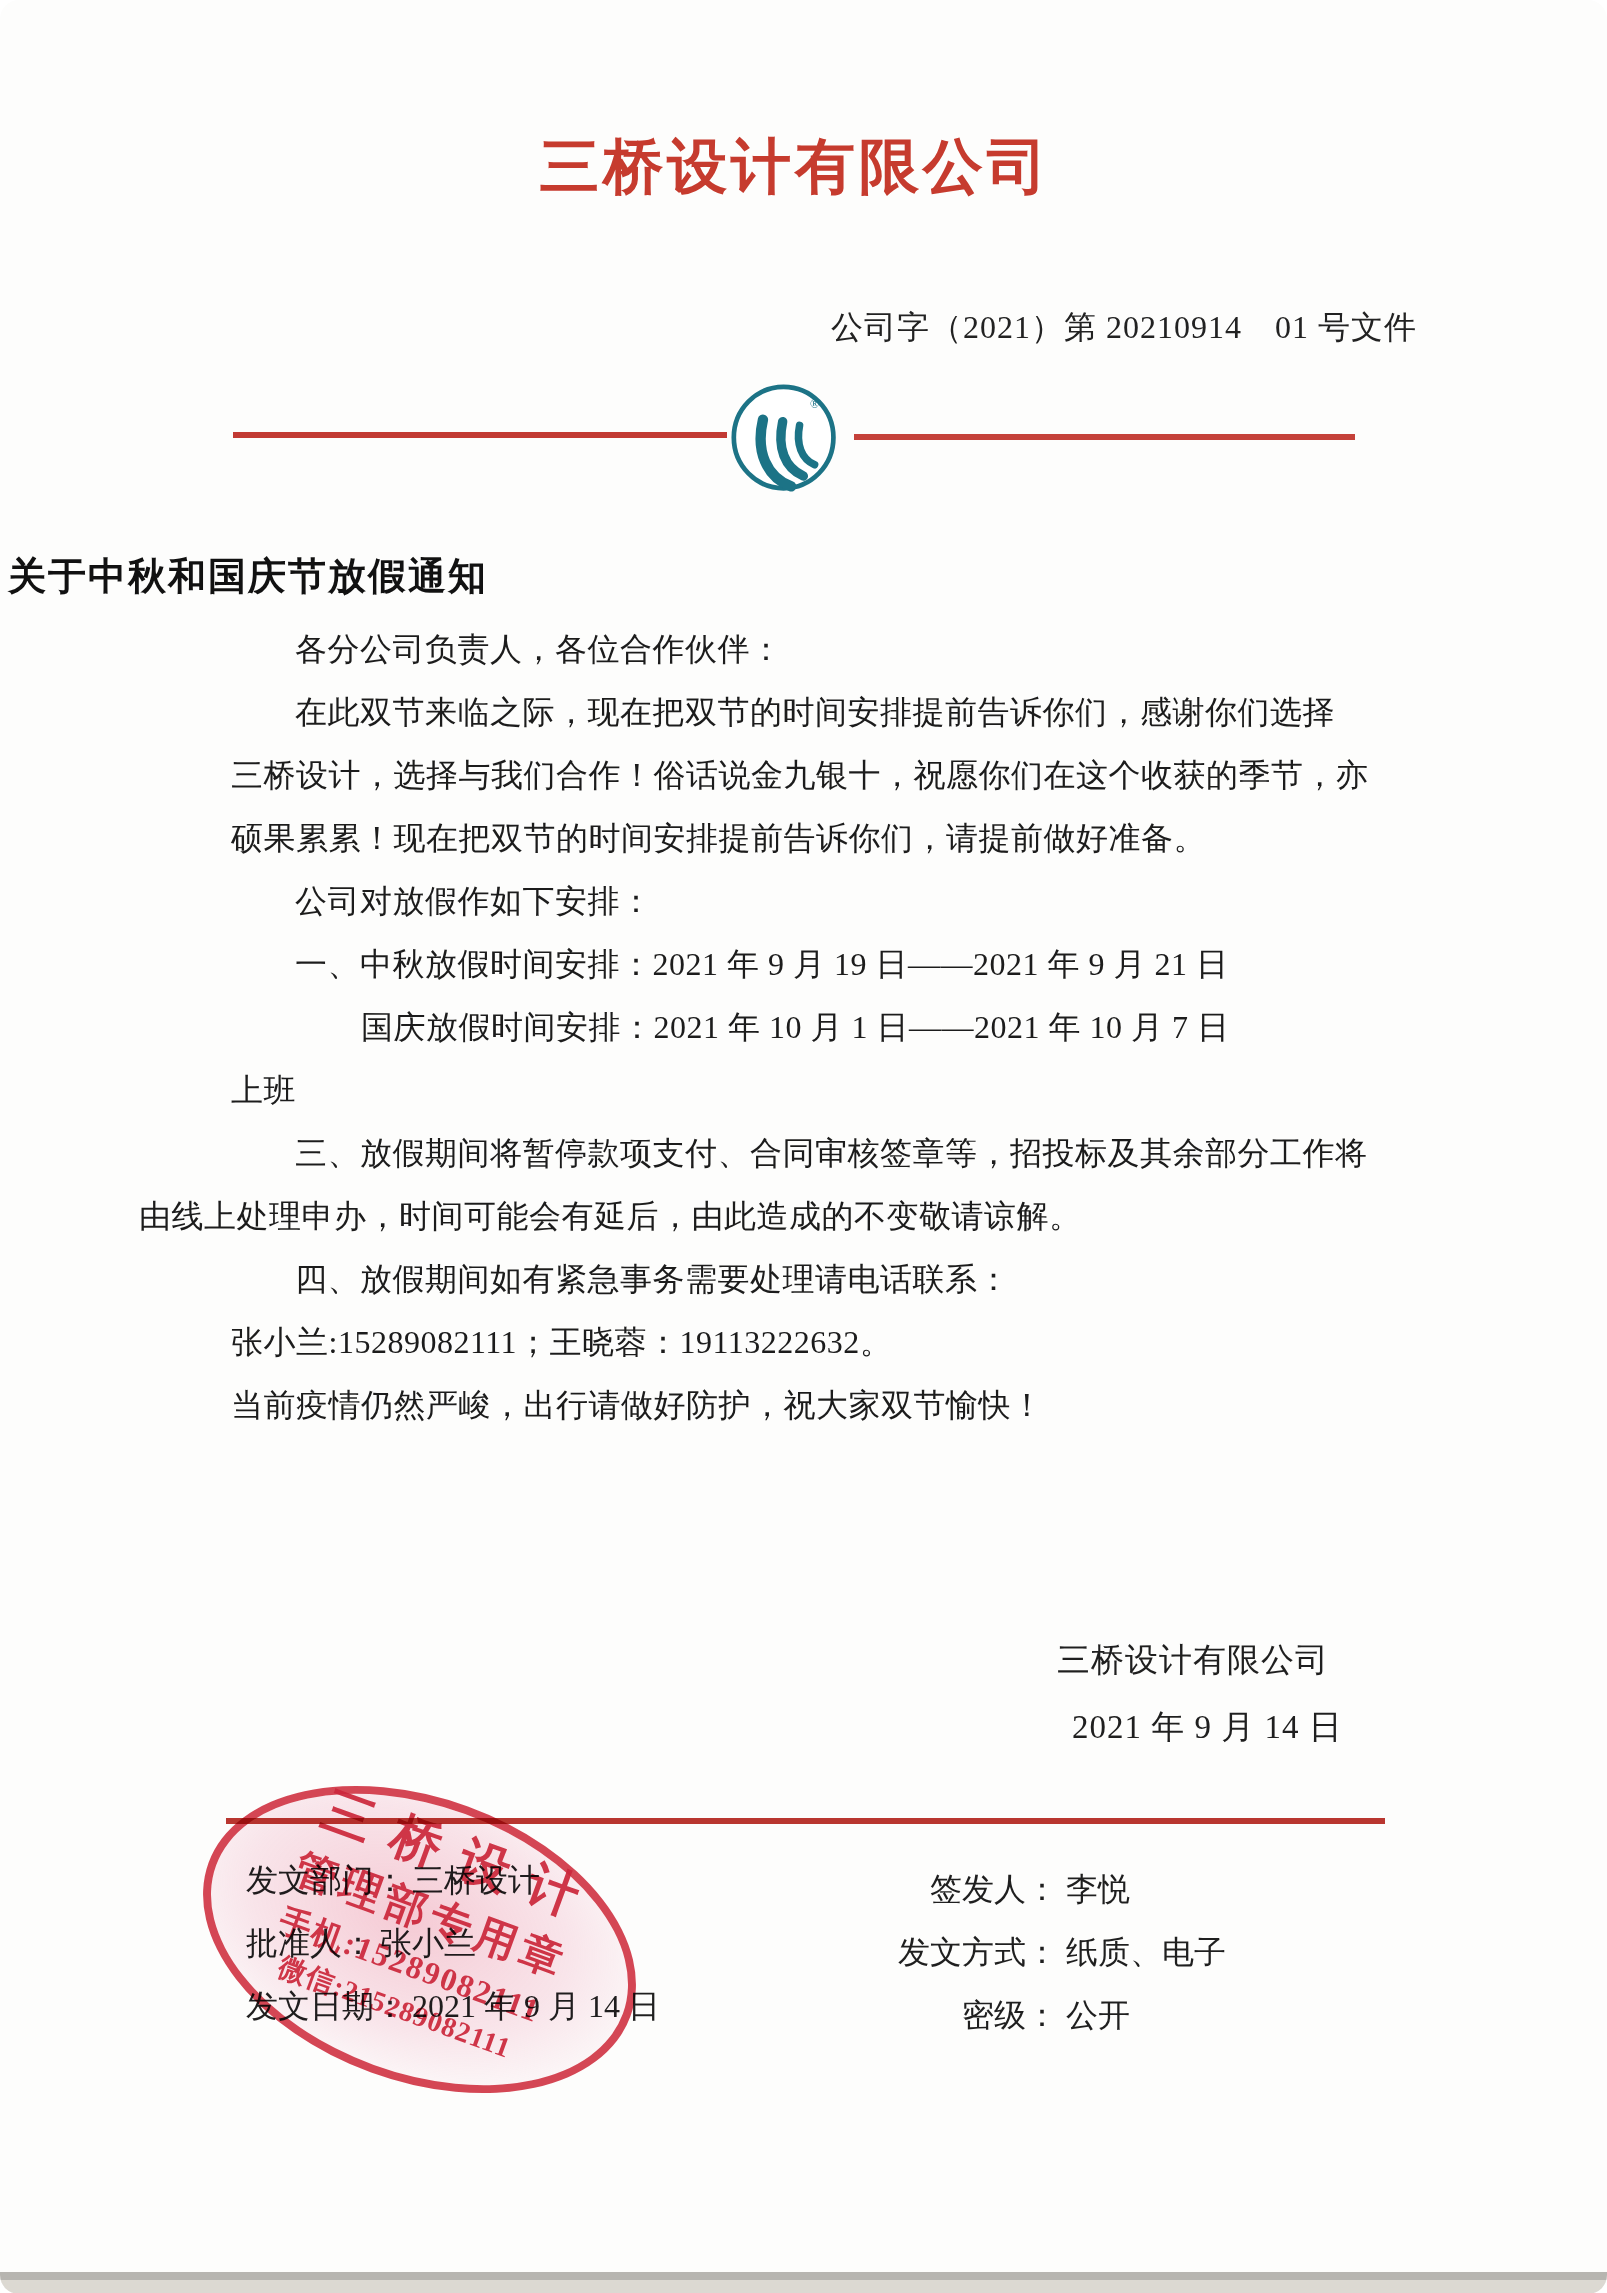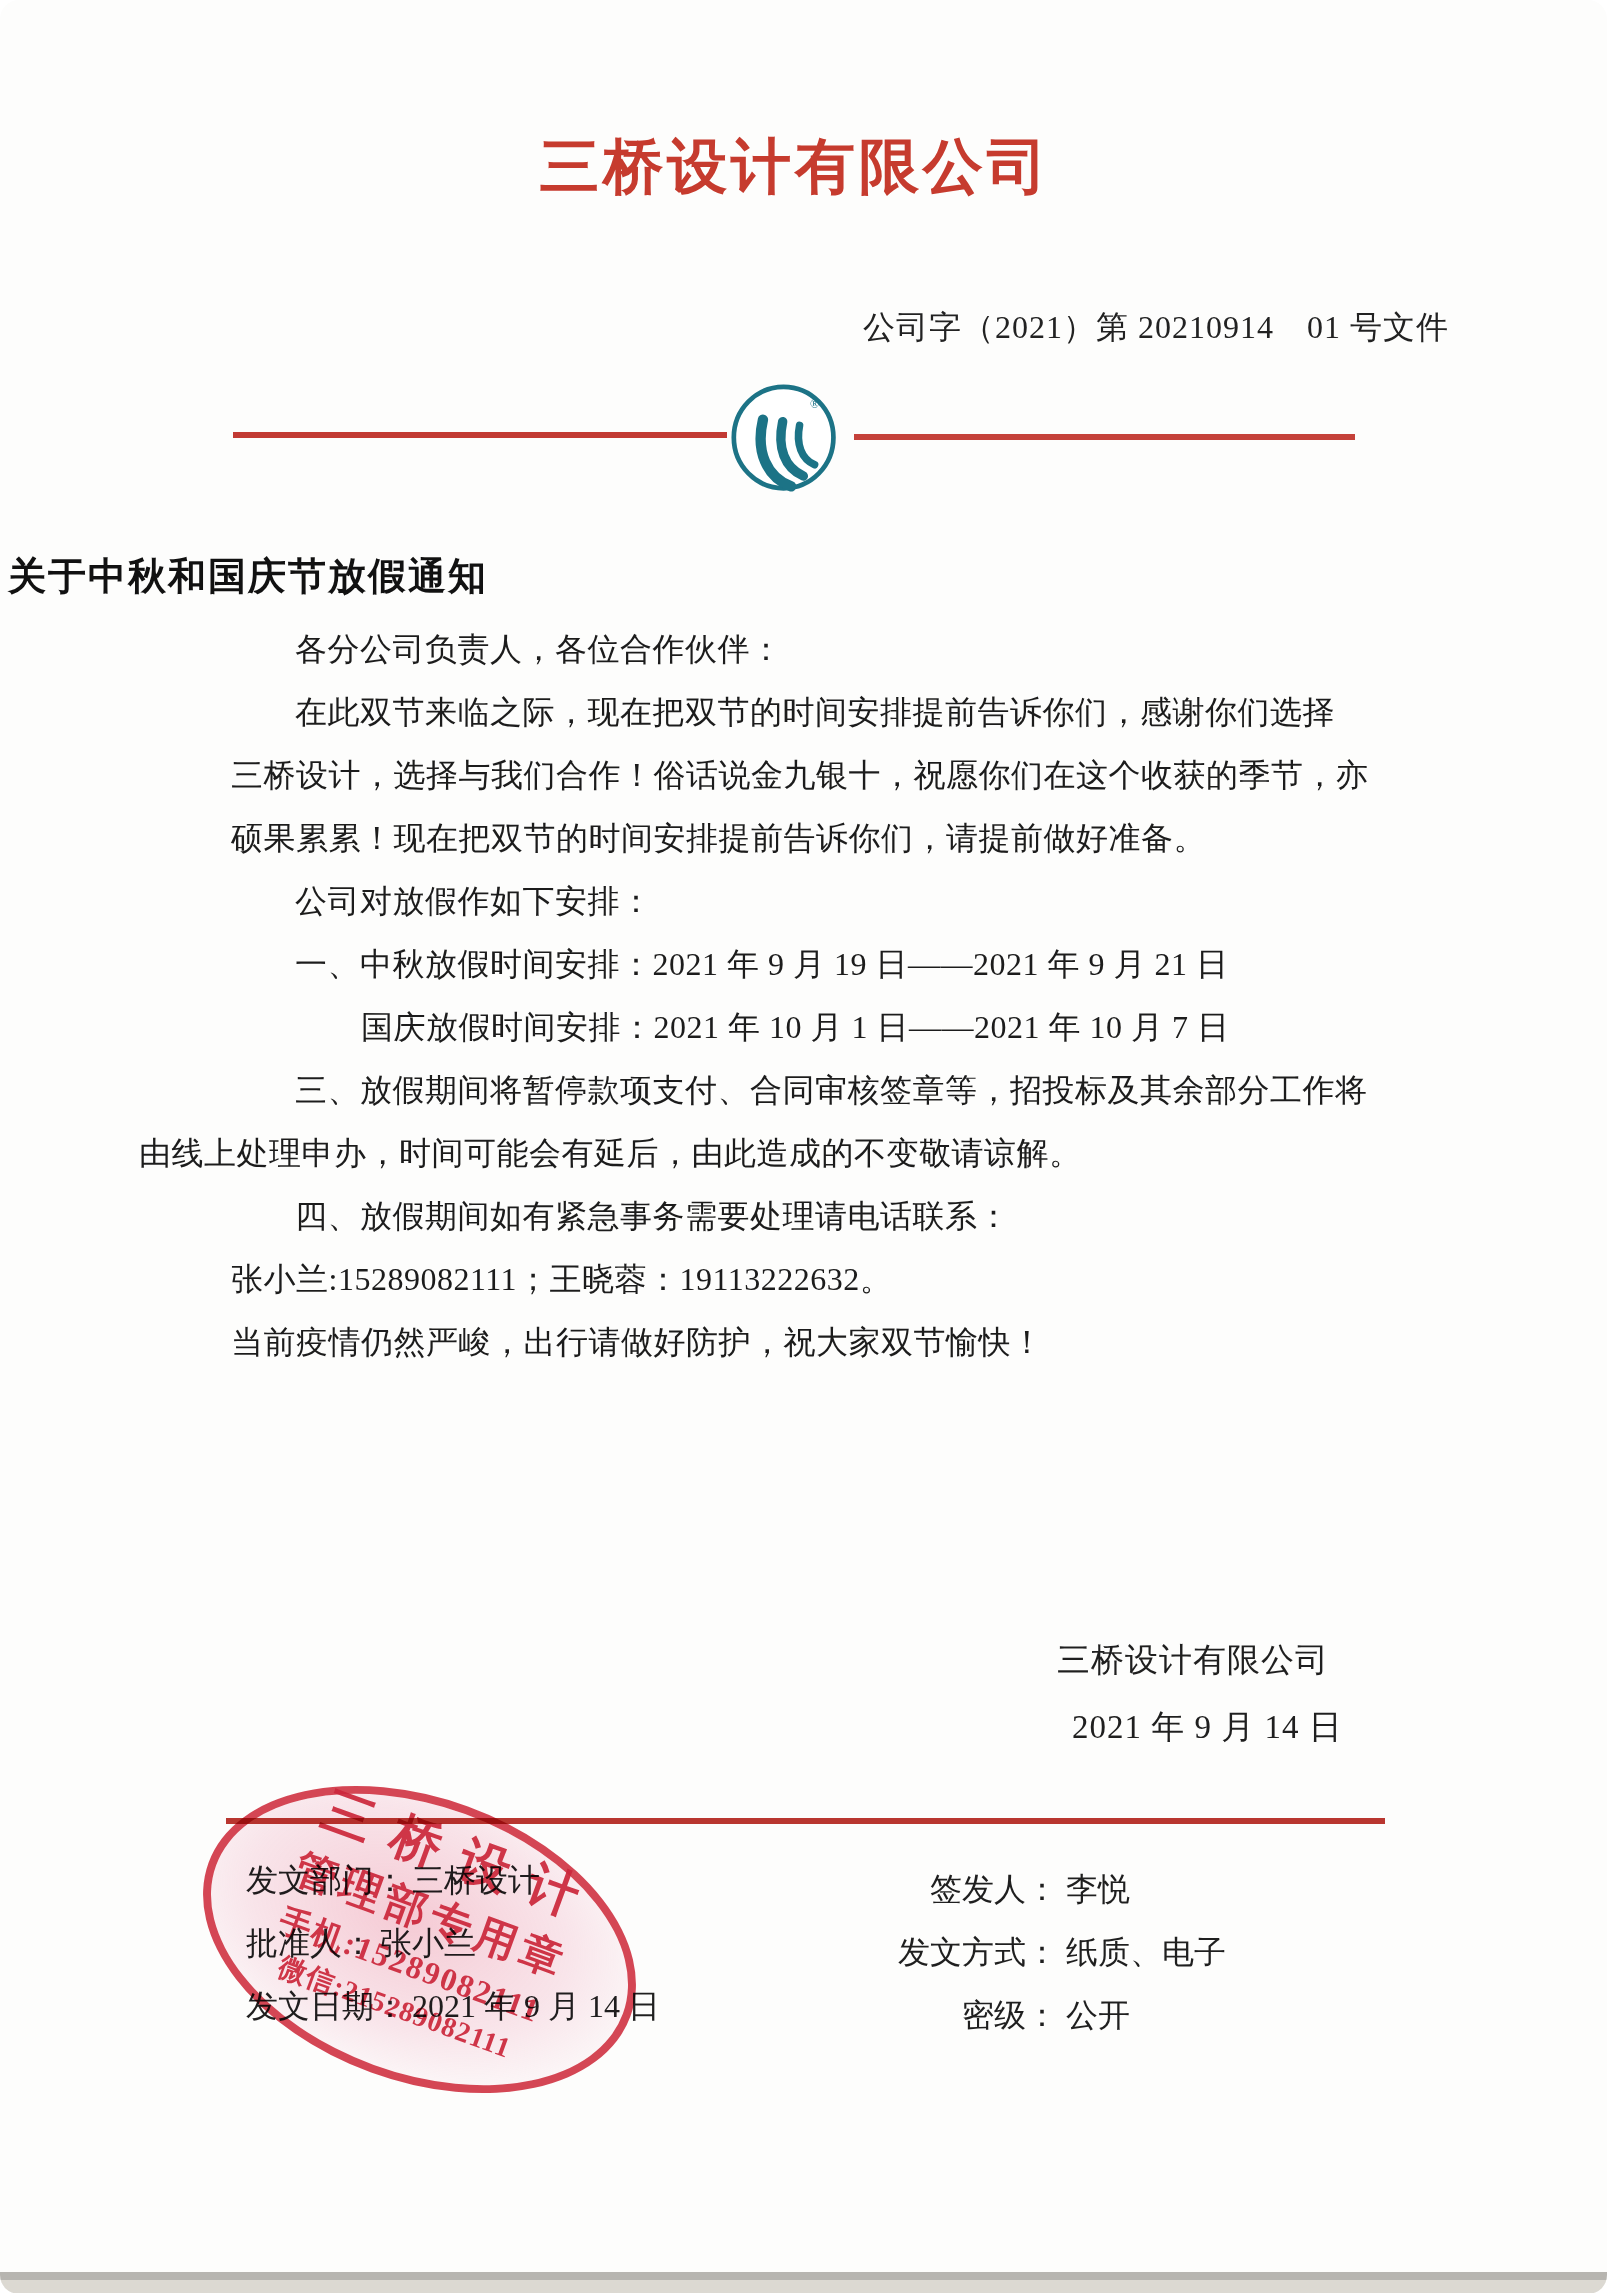--- a/index.html
+++ b/index.html
@@ -5,21 +5,21 @@
   html,body{margin:0;padding:0;background:#ffffff;}
   .page{
     position:relative;width:1607px;height:2294px;background:#fdfdfc;overflow:hidden;
     font-family:"Liberation Serif","DejaVu Serif",serif;color:#1f1f1f;border-radius:19px;
   }
   .company-title{
     position:absolute;left:0;top:127px;width:1590px;text-align:center;
     font-size:60px;font-weight:700;letter-spacing:3.9px;color:#c63b2e;white-space:nowrap;
   }
   .doc-number{
-    position:absolute;left:831px;top:306px;font-size:32px;letter-spacing:1px;color:#222;white-space:nowrap;margin-left:32px;
+    position:absolute;left:831px;top:306px;font-size:32px;letter-spacing:1px;color:#222;white-space:nowrap;
   }
   .rule{position:absolute;background:#c23a33;height:5.9px;}
   .rule-left{left:233px;top:432px;width:494px;}
   .rule-right{left:854px;top:434px;width:501px;background:#c5413a;}
   .rule-bottom{left:226px;top:1818px;width:1159px;background:#b93630;}
   .logo{position:absolute;left:729px;top:384px;width:113px;height:109px;}
   .notice-title{
     position:absolute;left:0;top:551px;width:1607px;text-align:left;
     font-size:38px;font-weight:700;letter-spacing:2px;color:#111;margin-left:8px;
   }
@@ -91,20 +91,21 @@
 
   <div class="body-lines">
 
   <div class="bline ind1">各分公司负责人，各位合作伙伴：</div>
       <div class="bline ind1">在此双节来临之际，现在把双节的时间安排提前告诉你们，感谢你们选择</div>
       <div class="bline flush">三桥设计，选择与我们合作！俗话说金九银十，祝愿你们在这个收获的季节，亦</div>
       <div class="bline flush">硕果累累！现在把双节的时间安排提前告诉你们，请提前做好准备。</div>
       <div class="bline ind1">公司对放假作如下安排：</div>
       <div class="bline ind1">一、中秋放假时间安排：2021 年 9 月 19 日——2021 年 9 月 21 日</div>
       <div class="bline ind2">国庆放假时间安排：2021 年 10 月 1 日——2021 年 10 月 7 日</div>
+      <div class="bline flush">上班</div>
       <div class="bline ind1">三、放假期间将暂停款项支付、合同审核签章等，招投标及其余部分工作将</div>
       <div class="bline wide">由线上处理申办，时间可能会有延后，由此造成的不变敬请谅解。</div>
       <div class="bline ind1">四、放假期间如有紧急事务需要处理请电话联系：</div>
       <div class="bline flush">张小兰:15289082111；王晓蓉：19113222632。</div>
       <div class="bline flush">当前疫情仍然严峻，出行请做好防护，祝大家双节愉快！</div>
     </div>
 
   <div class="sign-company">三桥设计有限公司</div>
   <div class="sign-date">2021 年 9 月 14 日</div>
 

